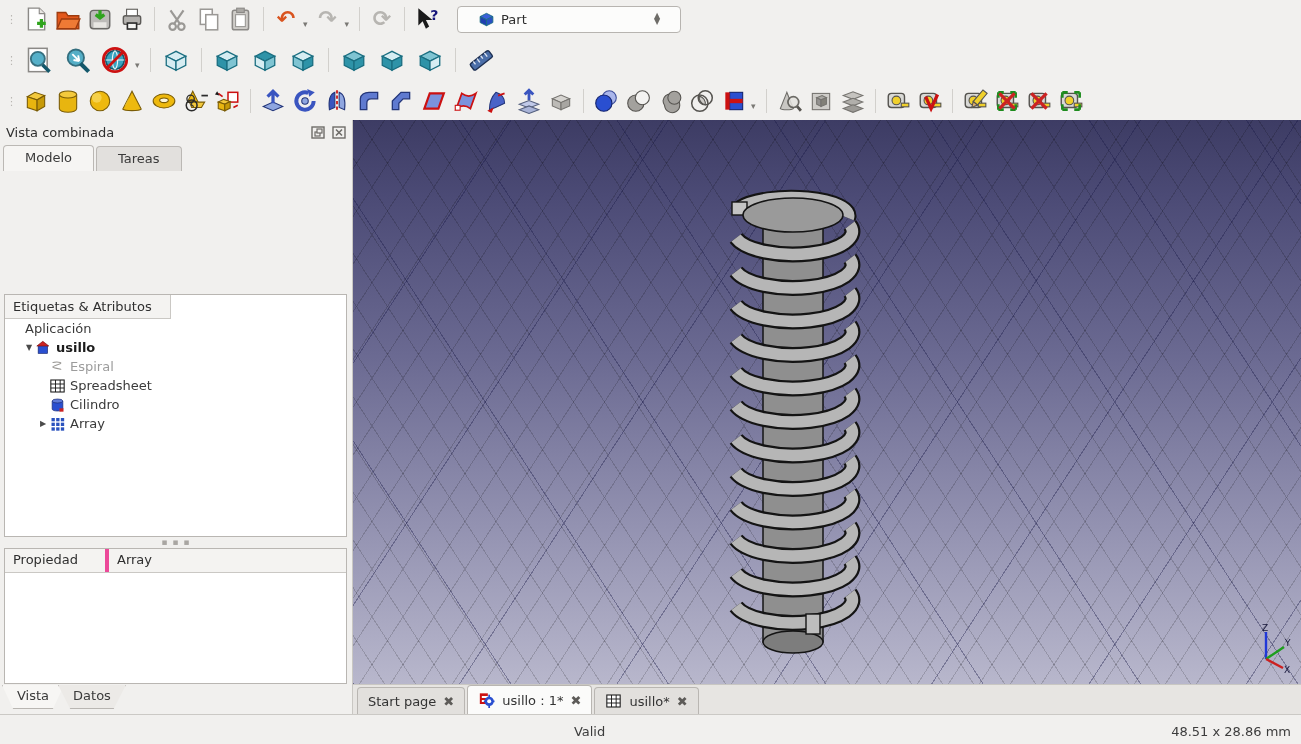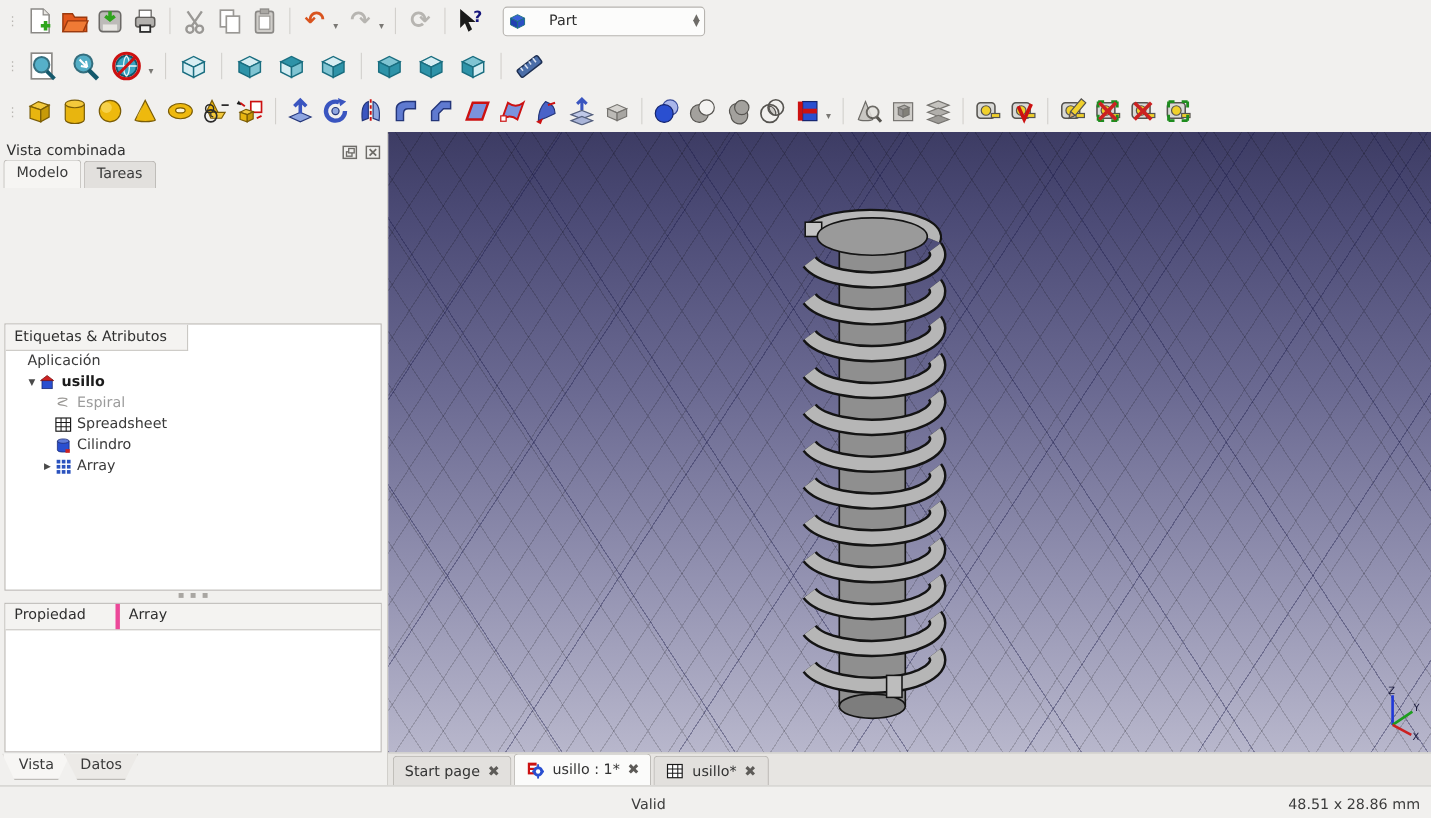--- a/index.html
+++ b/index.html
@@ -16,36 +16,36 @@
   .tb-handle { color:#b9b6b2; font-size:11px; letter-spacing:-2px; margin:0 5px 0 2px; user-select:none; }
   .tb-sep { width:1px; height:24px; background:#d2d0cc; margin:0 6px; }
   .tb-btn { width:32px; height:32px; display:flex; align-items:center; justify-content:center;
     border-radius:3px; position:relative; }
   #tb2 .tb-btn { width:38px; height:38px; }
   .tb-btn svg { display:block; }
   .dd-arrow { font-size:9px; color:#7a7874; margin:10px 4px 0 1px; }
   .glyph-ic { font-size:22px; line-height:1; }
 
   
-  #wb-combo { display:flex; align-items:center; gap:20px; margin-left:14px;
-    width:184px; height:27px; background:#fcfcfb; border:1px solid #b7b4b0; border-radius:4px;
-    padding:0 4px; }
+  #wb-combo { display:flex; align-items:center; gap:6px; margin-left:14px;
+    width:224px; height:27px; background:#fcfcfb; border:1px solid #b7b4b0; border-radius:4px;
+    padding:0 20px; }
   #wb-combo .wb-label { flex:1; color:#2e2e2e; }
   #wb-spin { display:flex; flex-direction:column; align-items:center; line-height:6px;
     font-size:8px; color:#6e6c68; }
 
   
   #dock { position:absolute; top:120px; left:0; width:353px; bottom:30px; background:#f1f0ee;
     border-right:1px solid #c9c7c3; }
-  #dock-title { height:25px; display:flex; align-items:flex-end; padding:0 6px; color:#2f2f2f; }
+  #dock-title { height:25px; display:flex; align-items:center; padding:0 6px; color:#2f2f2f; }
   #dock-title .spacer { flex:1; }
   .dock-btn { width:15px; height:14px; margin-left:6px; display:flex; align-items:center; justify-content:center; }
 
   .top-tabs { display:flex; padding-left:3px; height:26px; align-items:flex-end; }
-  .top-tab { padding:4px 11px 5px; border:1px solid #bbb8b4; border-bottom:none;
+  .top-tab { padding:4px 21px 5px; border:1px solid #bbb8b4; border-bottom:none;
     border-radius:4px 4px 0 0; background:#e2e0dd; margin-right:2px; color:#3a3a3a; }
   .top-tab.active { background:#f6f5f3; position:relative; padding-bottom:6px; }
 
   #tree-panel { position:absolute; left:4px; right:5px; top:174px; height:243px;
     background:#fff; border:1px solid #b9b6b2; overflow:hidden; }
   #tree-header { height:24px; line-height:23px; padding:0 8px; width:166px;
     background:#f4f3f1; border-right:1px solid #cac8c4; border-bottom:1px solid #cac8c4; color:#2f2f2f; }
   .tree-row { display:flex; align-items:center; height:19px; }
   .tree-exp { width:12px; text-align:center; font-size:8px; color:#4a4a4a; flex:none; }
   .tree-ico { width:17px; height:16px; flex:none; display:flex; align-items:center; justify-content:center; }

